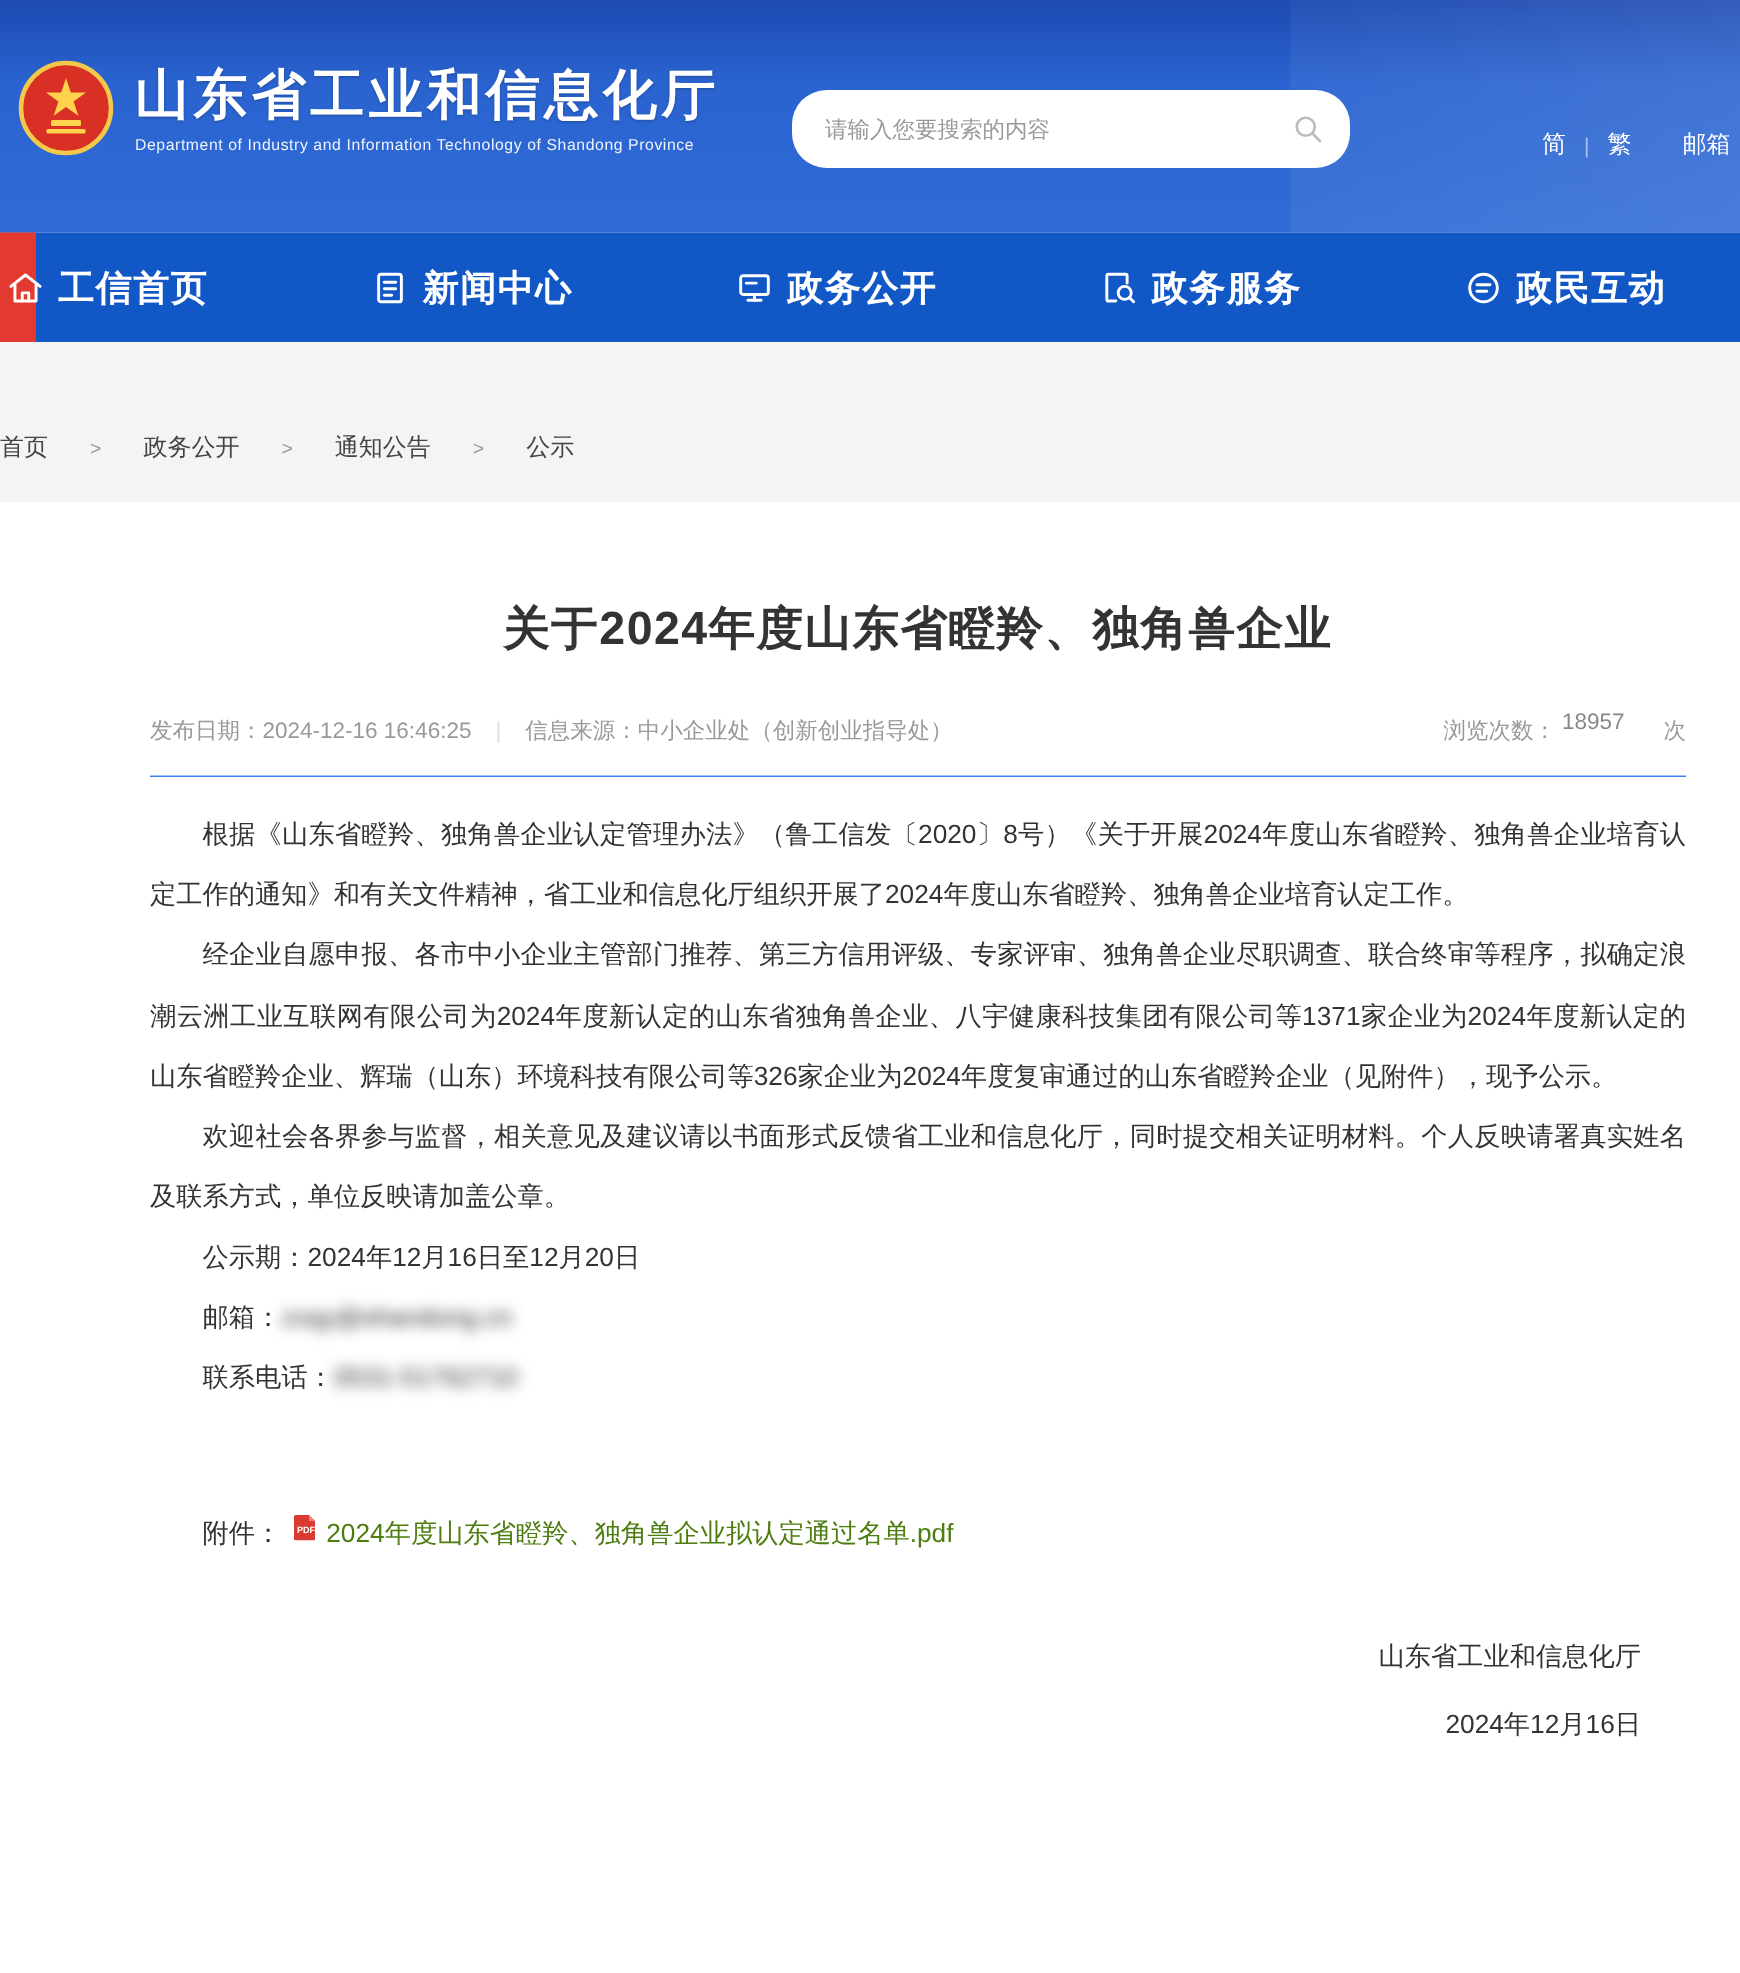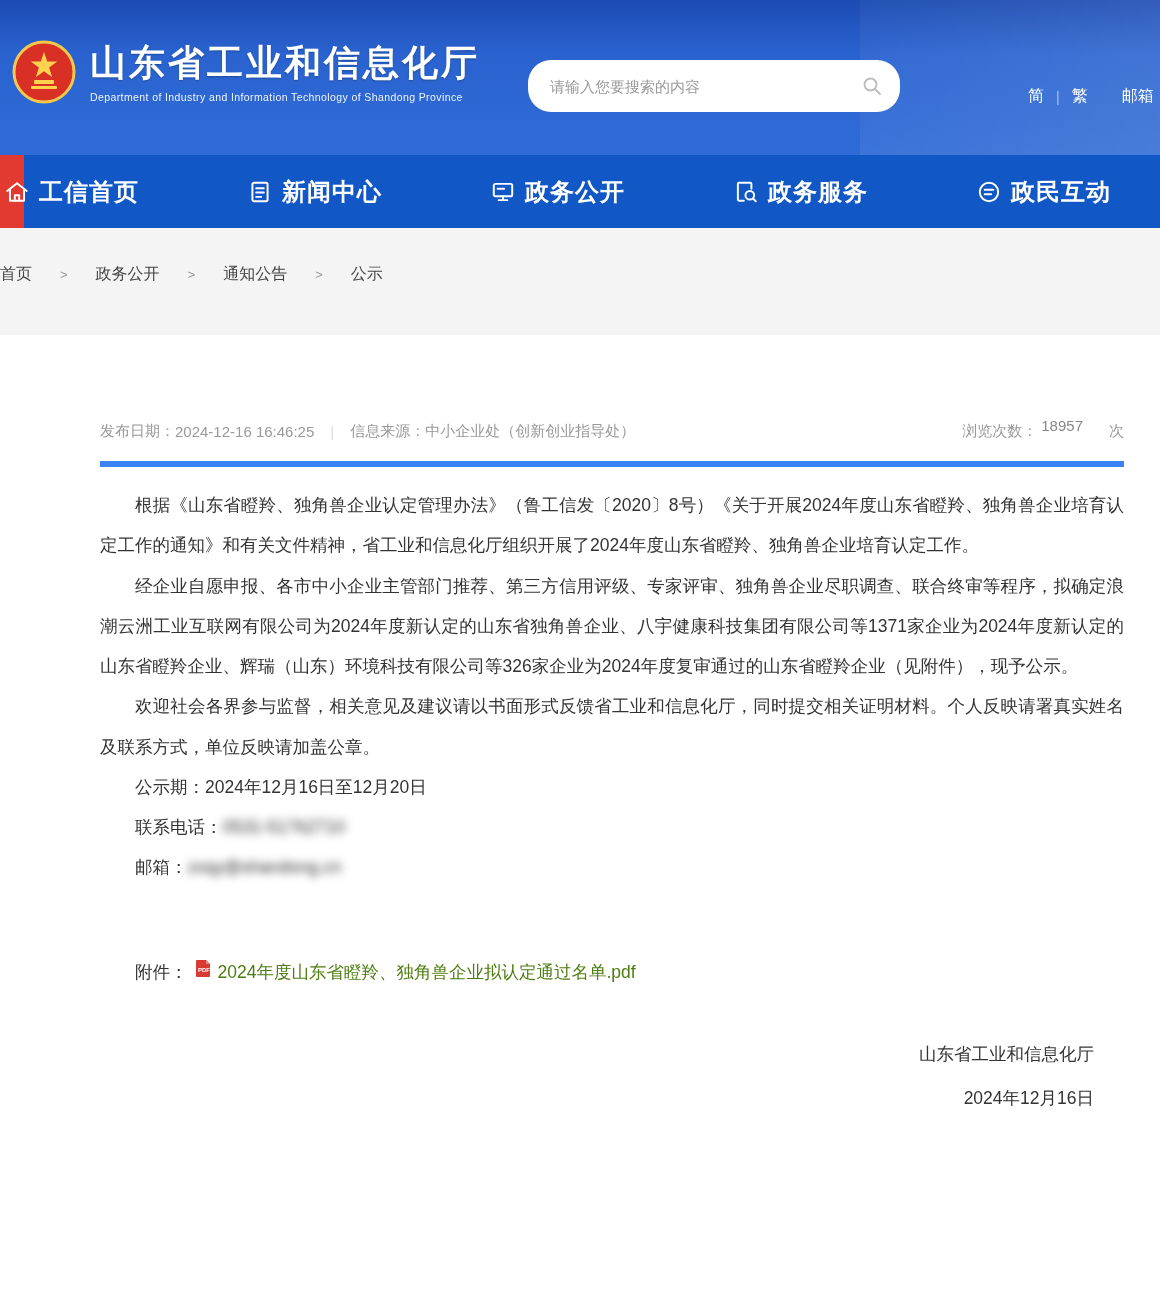--- a/index.html
+++ b/index.html
@@ -76,40 +76,40 @@
   }
   .nav-item {
     display:flex; align-items:center; gap:9px;
     color:#fff; font-size:24px; font-weight:600;
     letter-spacing:1px; cursor:pointer; position:relative; z-index:1;
     white-space:nowrap;
   }
   .nav-icon { width:26px; height:26px; display:inline-flex; }
 
   
-  .crumb-band { background:#f4f4f4; height:107px; padding-top:36px; }
+  .crumb-band { background:#f4f4f4; height:107px; padding-top:60px; }
   .crumb {
     display:flex; align-items:center; gap:28px;
     font-size:16px; color:#444;
   }
   .crumb-link { cursor:pointer; white-space:nowrap; }
   .crumb-sep { color:#999; font-size:13px; }
 
   
   .content { background:#fff; padding:56px 36px 0 100px; }
   .article-title {
     text-align:center; font-size:31px; font-weight:700; color:#333;
     line-height:1.8; letter-spacing:1px;
   }
   .meta-row {
     margin-top:26px;
     display:flex; align-items:center;
     font-size:15px; color:#999;
     padding-bottom:15px;
-    border-bottom:6px solid #3b82f6;
+    border-bottom:1px solid #3b82f6;
     white-space:nowrap;
   }
   .meta-divider { color:#ddd; margin:0 16px; }
   .meta-right { margin-left:auto; display:flex; align-items:center;text-align:right; }
   .views-number { margin:0 26px 12px 4px; color:#888; }
 
   .article-body {
     margin-top:18px;
     font-size:17.5px; line-height:2.3; color:#333;
     text-align:justify;
@@ -231,20 +231,21 @@
     <span class="crumb-sep">&gt;</span>
     <span class="crumb-link">通知公告</span>
     <span class="crumb-sep">&gt;</span>
     <span class="crumb-link">公示</span>
   </div>
 </div>
 
 <div class="content">
 
   <div class="article-title">
+    <div>关于2024年度山东省瞪羚、独角兽企业</div>
   </div>
 
   <div class="meta-row">
     <span>发布日期：</span>
     <span>2024-12-16 16:46:25</span>
     <span class="meta-divider">|</span>
     <span>信息来源：</span>
     <span>中小企业处（创新创业指导处）</span>
     <span class="meta-right">
       <span>浏览次数：</span>
@@ -253,23 +254,23 @@
     </span>
   </div>
 
   <div class="article-body">
     <p class="para">根据《山东省瞪羚、独角兽企业认定管理办法》（鲁工信发〔2020〕8号）《关于开展2024年度山东省瞪羚、独角兽企业培育认定工作的通知》和有关文件精神，省工业和信息化厅组织开展了2024年度山东省瞪羚、独角兽企业培育认定工作。</p>
     <p class="para">经企业自愿申报、各市中小企业主管部门推荐、第三方信用评级、专家评审、独角兽企业尽职调查、联合终审等程序，拟确定浪潮云洲工业互联网有限公司为2024年度新认定的山东省独角兽企业、八宇健康科技集团有限公司等1371家企业为2024年度新认定的山东省瞪羚企业、辉瑞（山东）环境科技有限公司等326家企业为2024年度复审通过的山东省瞪羚企业（见附件），现予公示。</p>
     <p class="para">欢迎社会各界参与监督，相关意见及建议请以书面形式反馈省工业和信息化厅，同时提交相关证明材料。个人反映请署真实姓名及联系方式，单位反映请加盖公章。</p>
 
     <p class="info-line"><span>公示期：</span><span>2024年12月16日至12月20日</span></p>
 
+    <p class="info-line"><span>邮箱：</span><span class="blurred-value">zxqy@shandong.cn</span></p>
+
     <p class="info-line"><span>联系电话：</span><span class="blurred-value">0531-51762710</span></p>
-
-    <p class="info-line"><span>邮箱：</span><span class="blurred-value">zxqy@shandong.cn</span></p>
   </div>
 
   <div class="attachment-row">
     <span>附件：</span>
     <svg class="pdf-icon" viewBox="0 0 15 17">
       <path d="M1 0 H10 L14 4 V16 a1 1 0 0 1 -1 1 H1 a1 1 0 0 1 -1 -1 V1 a1 1 0 0 1 1 -1 Z" fill="#d93a32"></path>
       <path d="M10 0 L14 4 H10 Z" fill="#f0857f"></path>
       <text x="2" y="12" font-size="6" fill="#fff" font-family="Liberation Sans, sans-serif" font-weight="bold">PDF</text>
     </svg>
     <span class="attachment-link">2024年度山东省瞪羚、独角兽企业拟认定通过名单.pdf</span>

